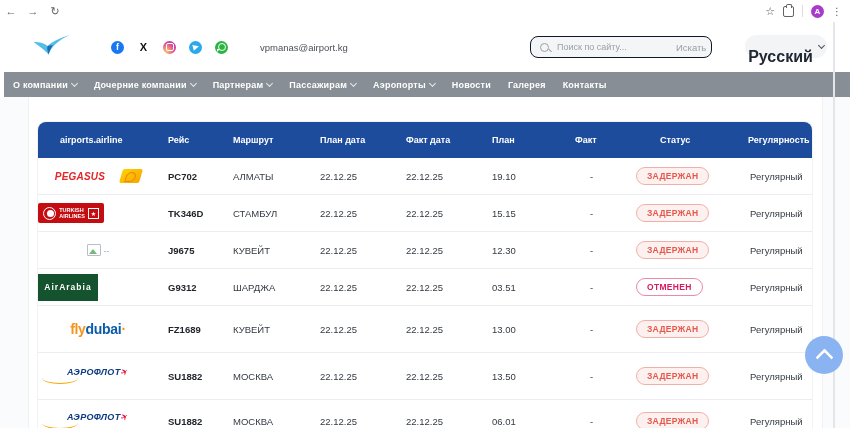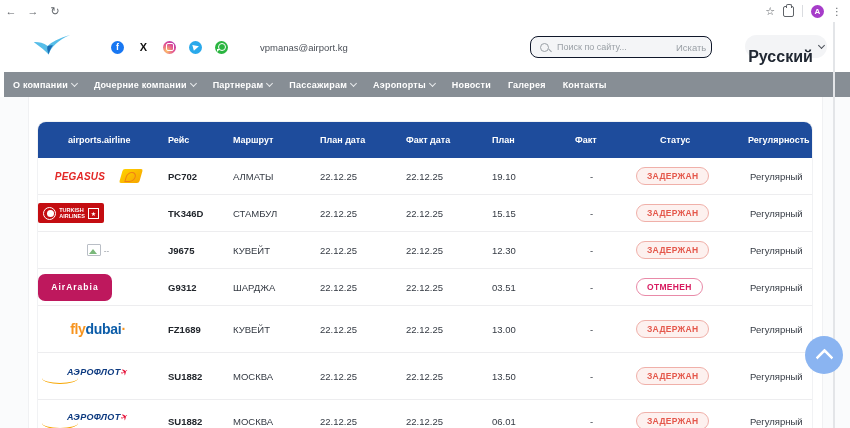--- a/index.html
+++ b/index.html
@@ -72,21 +72,21 @@
   .strip-left{left:0;width:28px;border-right:1px solid #f0f1f3;}
   .strip-right{left:822px;width:28px;border-left:1px solid #f0f1f3;}
   .scroll-groove{position:absolute;left:833px;top:22px;bottom:0;width:2px;background:#e3e5e8;}
 
   
   .table-card{position:absolute;left:38px;top:122px;width:774px;
     box-shadow:0 0 0 1px #f1f2f4;border-radius:8px 8px 0 0;background:#fff;}
   .thead{display:grid;grid-template-columns:120px 68px 86px 86px 86px 82px 70px 98px 78px;
     height:36px;background:#1e4c9c;border-radius:8px 8px 0 0;align-items:center;}
   .th{color:#fff;font-size:9px;font-weight:600;}
-  .th.c1{padding-left:30px;} .th.c2{padding-left:10px;} .th.c3{padding-left:7px;}
+  .th.c1{padding-left:22px;} .th.c2{padding-left:10px;} .th.c3{padding-left:7px;}
   .th.c4,.th.c5,.th.c6{padding-left:8px;} .th.c7{padding-left:9px;}
   .th.c8{padding-left:24px;} .th.c9{padding-left:14px;}
   .trow{display:grid;grid-template-columns:120px 68px 86px 86px 86px 82px 70px 98px 78px;
     align-items:center;background:#fff;border-top:1px solid #ededef;}
   .trow:first-child{border-top:none;}
   .cell{font-size:9.5px;color:#343a43;}
   .cell-1{display:flex;justify-content:center;align-items:center;}
   .cell-2{padding-left:10px;font-weight:700;color:#22262c;}
   .cell-3{padding-left:7px;}
   .cell-4,.cell-5,.cell-6{padding-left:8px;}
@@ -108,21 +108,21 @@
   .logo-turkish{width:66px;height:20px;background:#c40d11;border-radius:2px;gap:3px;padding:0 3px;box-sizing:border-box;}
   .tk-emblem{width:11px;height:11px;border:1.2px solid #fff;border-radius:50%;position:relative;overflow:hidden;flex:0 0 auto;}
   .tk-emblem::after{content:"";position:absolute;left:3px;top:2px;width:7px;height:7px;background:#fff;border-radius:50%;}
   .tk-text{color:#fff;font-size:5.5px;font-weight:700;line-height:1.15;text-align:left;}
   .tk-star{width:9px;height:9px;border:1px solid #fff;color:#fff;font-size:6px;display:flex;
     align-items:center;justify-content:center;flex:0 0 auto;}
   .logo-broken{gap:3px;color:#8a8f98;font-size:8px;}
   .broken-img{width:12px;height:10px;border:1px solid #b9bec6;border-radius:1px;position:relative;background:#fff;}
   .broken-img::after{content:"";position:absolute;bottom:1px;left:1px;border-left:4px solid transparent;
     border-right:4px solid transparent;border-bottom:5px solid #7ab87a;}
-  .logo-airarabia{width:74px;height:27px;background:#be185d;border-radius:7px;}
+  .logo-airarabia{width:60px;height:27px;background:#14532d;}
   .aa-text{color:#fff;font-weight:700;font-size:8.5px;letter-spacing:1px;}
   .logo-flydubai{font-size:14px;letter-spacing:-.3px;}
   .fd-fly{color:#f7941e;font-weight:700;}
   .fd-dubai{color:#0b5ca8;font-weight:800;}
   .fd-dot{color:#f7941e;font-weight:800;}
   .logo-aeroflot{flex-direction:column;line-height:1;}
   .af-top{display:flex;align-items:center;gap:1px;}
   .af-text{color:#0d3a80;font-weight:800;font-style:italic;font-size:9px;letter-spacing:.3px;}
   .af-wing{color:#e4002b;font-size:9px;display:inline-block;transform:rotate(-28deg);}
   .af-arc{width:36px;height:5px;border-bottom:1.6px solid #f7a600;

